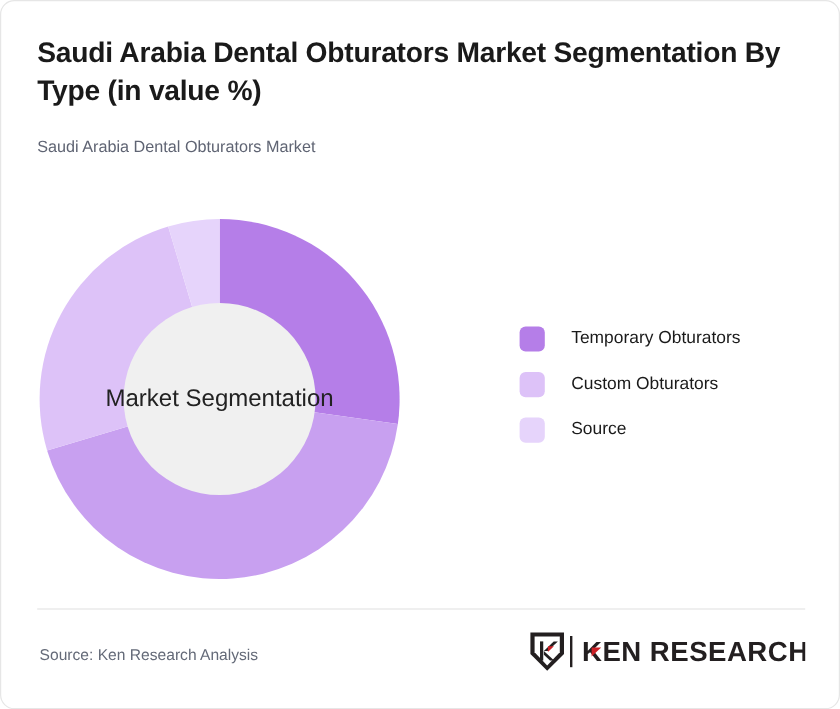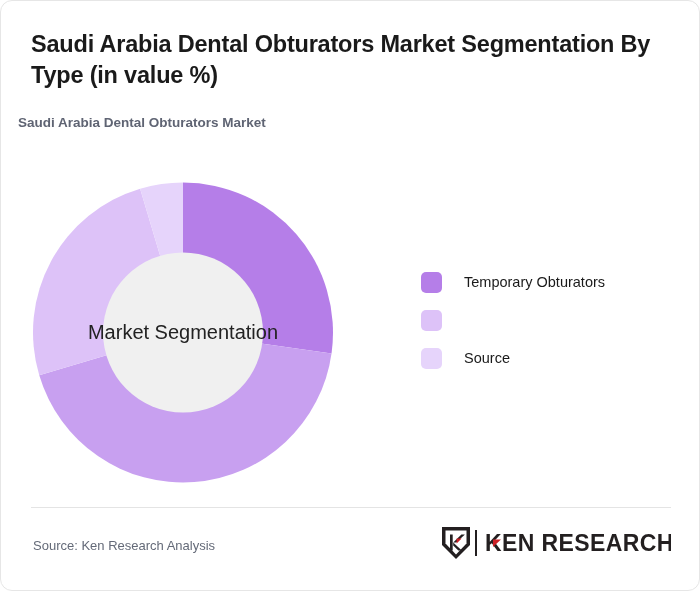--- a/index.html
+++ b/index.html
@@ -28,27 +28,26 @@
     top: 28px;
     width: 640px;
     font-size: 23.5px;
     font-weight: bold;
     line-height: 1.33;
     letter-spacing: -0.2px;
     color: #1a1a1a;
   }
   .subtitle {
     position: absolute;
-    left: 17px;
+    left: 30px;
     top: 112px;
     width: 620px;
     font-size: 13.5px;
     line-height: 1.55;
     color: #5f6473;
-    font-weight: bold;
   }
   .subtitle div { white-space: nowrap; }
 
   
   .chart-area {
     position: absolute;
     left: 31px;
     top: 180px;
     width: 302px;
     height: 303px;
@@ -64,21 +63,21 @@
     align-items: center;
     justify-content: center;
     font-size: 20px;
     color: #222222;
     pointer-events: none;
   }
 
   
   .legend {
     position: absolute;
-    left: 420px;
+    left: 432px;
     top: 262px;
     width: 250px;
   }
   .legend-item {
     display: flex;
     align-items: center;
     height: 38px;
   }
   .legend-swatch {
     width: 21px;
@@ -155,20 +154,21 @@
     <div class="center-label">Market Segmentation</div>
   </div>
 
   <div class="legend" id="legend">
       <div class="legend-item">
         <span class="legend-swatch" style="background: rgb(181, 126, 232);"></span>
         <span class="legend-label">Temporary Obturators</span>
       </div>
       <div class="legend-item">
         <span class="legend-swatch" style="background: rgb(221, 194, 248);"></span>
+        <span class="legend-label">Custom Obturators</span>
       </div>
       <div class="legend-item">
         <span class="legend-swatch" style="background: rgb(230, 212, 251);"></span>
         <span class="legend-label">Source</span>
       </div>
     </div>
 
   <div class="divider" style="background: rgb(228, 228, 228);"></div>
 
   <div class="source" style="color: rgb(100, 106, 120); text-align: right;">Source: Ken Research Analysis</div>

